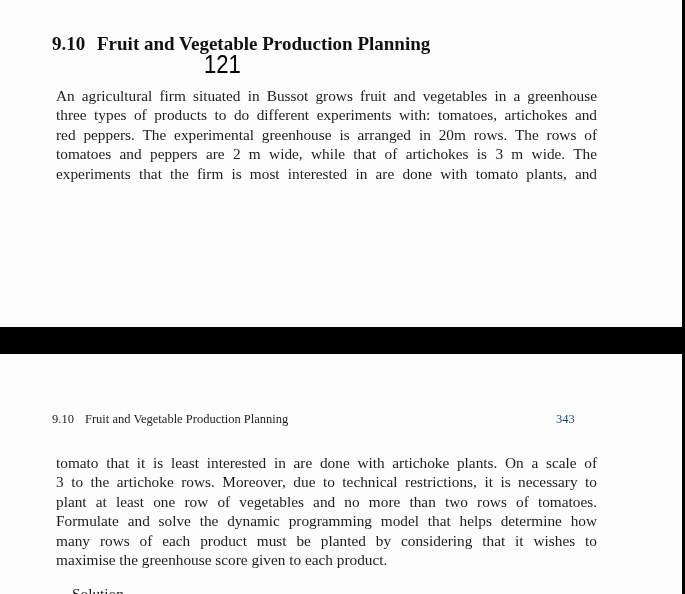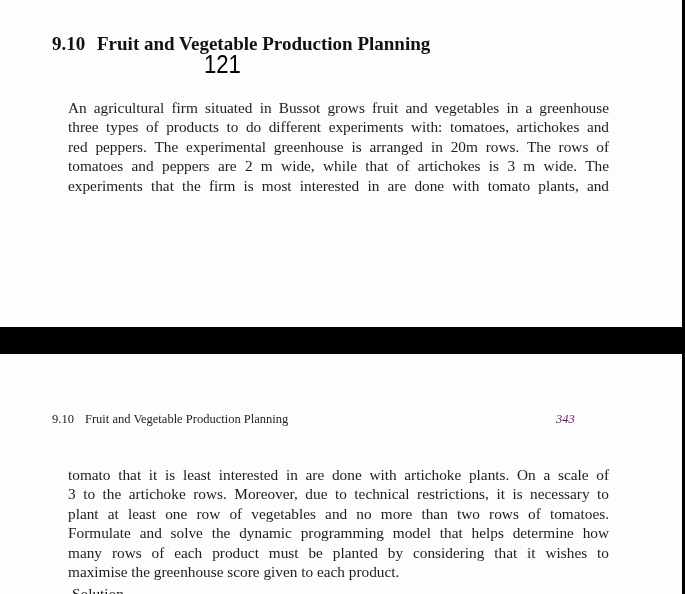--- a/index.html
+++ b/index.html
@@ -64,21 +64,21 @@
       font-weight: normal;
       color: #000;
       letter-spacing: 0px;
       transform: scaleX(0.85);
       transform-origin: left top;
     }
     .para {
       position: absolute;
       left: 52px;
       width: 541px;
-      margin: 16px;
+      margin: 4px;
       font-size: 15.3px;
       line-height: 19.4px;
       text-align: justify;
       color: #1c1c1c;
     }
     .para .line {
       display: block;
       text-align: justify;
       text-align-last: justify;
       white-space: nowrap;
@@ -99,22 +99,21 @@
     }
     .running-header .rh-num {
       margin-right: 8px;
     }
     .page-number {
       position: absolute;
       left: 556px;
       top: 411px;
       font-size: 12.5px;
       line-height: 16px;
-      color: #701a75;
-      font-style: italic;
+      color: #0c4a6e;
     }
     .para-2 { top: 449px; }
     .solution-heading {
       position: absolute;
       left: 72px;
       top: 584px;
       font-size: 15.3px;
       line-height: 19px;
       color: #1c1c1c;
     }

